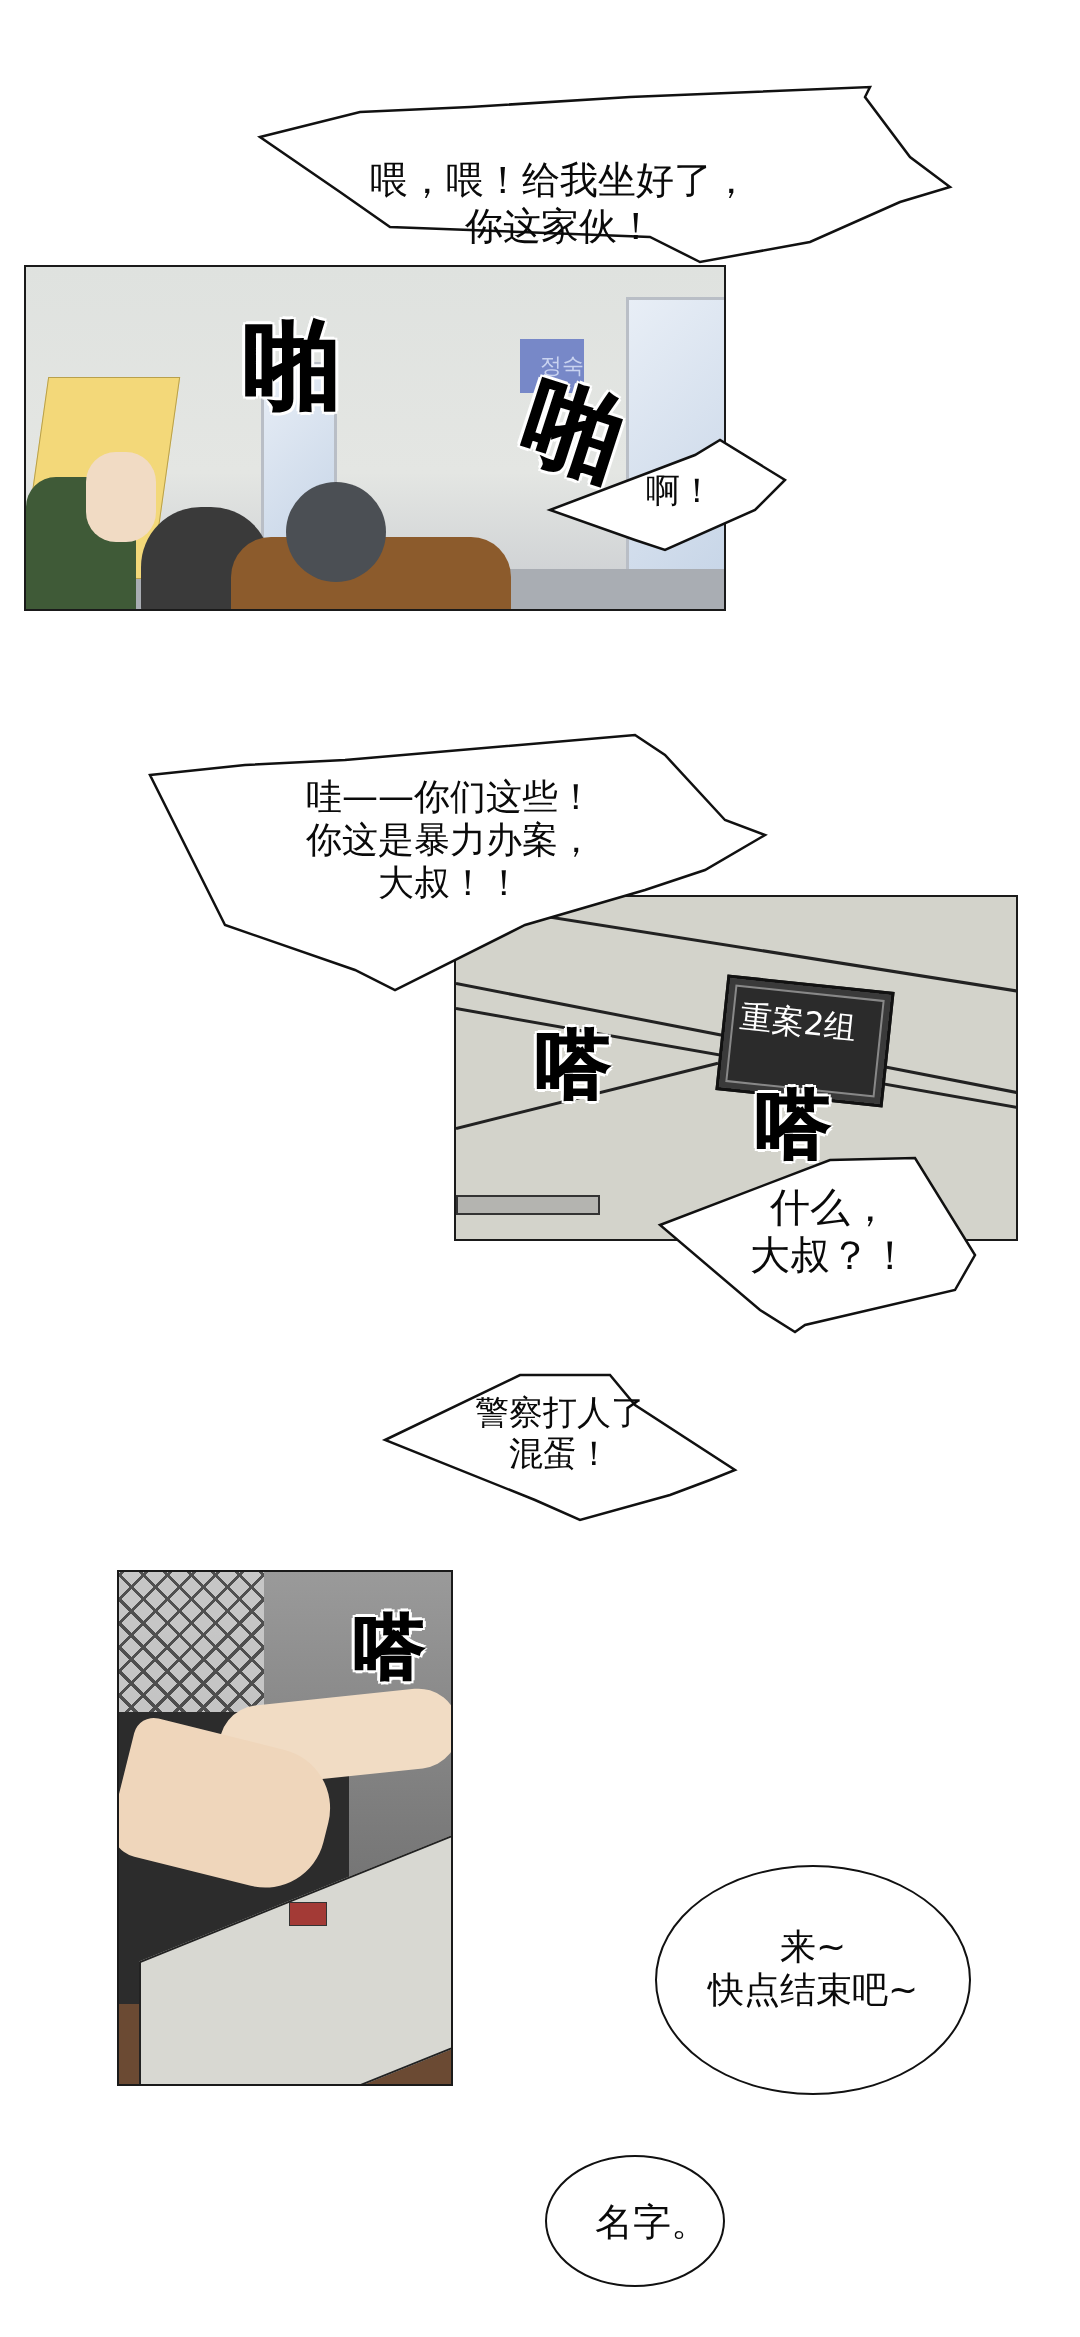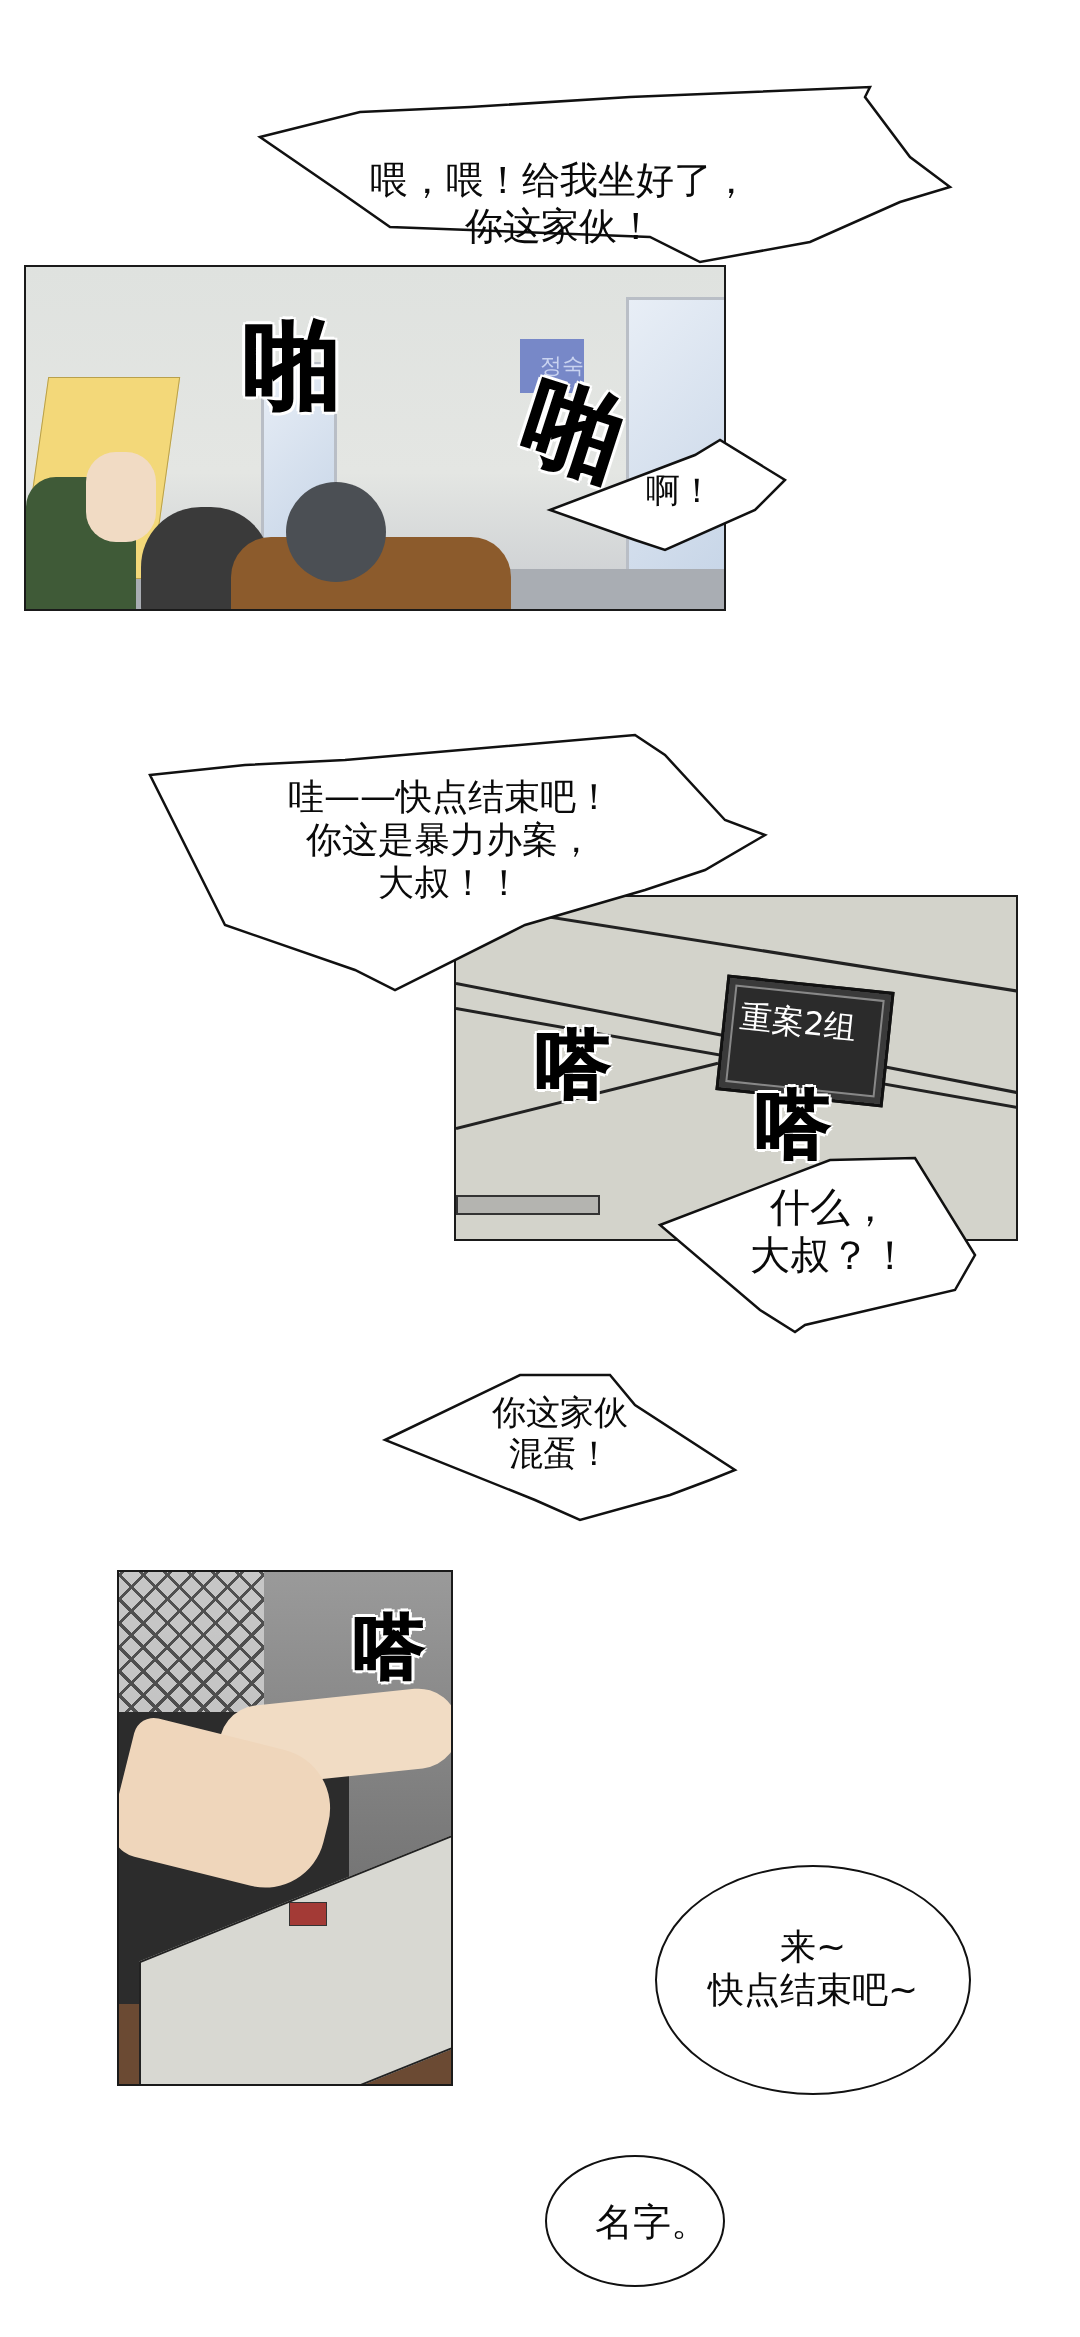--- a/index.html
+++ b/index.html
@@ -81,34 +81,34 @@
   <div class="plaque">
       <span>重案2组</span>
     </div>
   <div class="sfx" style="left:80px;top:130px;font-size:74px;">嗒</div>
   <div class="sfx" style="left:300px;top:190px;font-size:74px;">嗒</div>
 </div>
 
 <svg class="bubble-svg" style="left:145px;top:730px;" width="640" height="270">
   <path d="M5 45 L100 35 L200 30 L490 5 L520 25 L580 90 L620 105 L560 140 L500 160 L380 195 L250 260 L210 240 L80 195 Z" fill="#fff" stroke="#111" stroke-width="2.5"></path>
 </svg>
-<div class="bubble-text" style="left:230px;top:775px;width:440px;font-size:36px;">哇——快点结束吧！
+<div class="bubble-text" style="left:230px;top:775px;width:440px;font-size:36px;">哇——你们这些！
 你这是暴力办案，
 大叔！！</div>
 
 <svg class="bubble-svg" style="left:655px;top:1150px;" width="380" height="190">
   <path d="M5 75 L175 10 L260 8 L320 105 L300 140 L150 175 L140 182 L105 160 Z" fill="#fff" stroke="#111" stroke-width="2.5"></path>
 </svg>
 <div class="bubble-text" style="left:740px;top:1183px;width:180px;font-size:40px;">什么，
 大叔？！</div>
 
 <svg class="bubble-svg" style="left:380px;top:1370px;" width="360" height="170">
   <path d="M5 70 L140 5 L230 5 L255 35 L355 100 L330 110 L290 125 L200 150 L155 130 Z" fill="#fff" stroke="#111" stroke-width="2.5"></path>
 </svg>
-<div class="bubble-text" style="left:460px;top:1392px;width:200px;font-size:34px;">你这家伙
+<div class="bubble-text" style="left:460px;top:1392px;width:200px;font-size:34px;">警察打人了
 混蛋！</div>
 
 <div id="p3" class="panel">
   <div class="grid"></div>
   <div class="dark-body"></div>
   <div class="hand2"></div>
   <div class="hand1"></div>
   <div class="machine-base"></div>
   <div class="machine"></div>
   <div class="red-key"></div>

